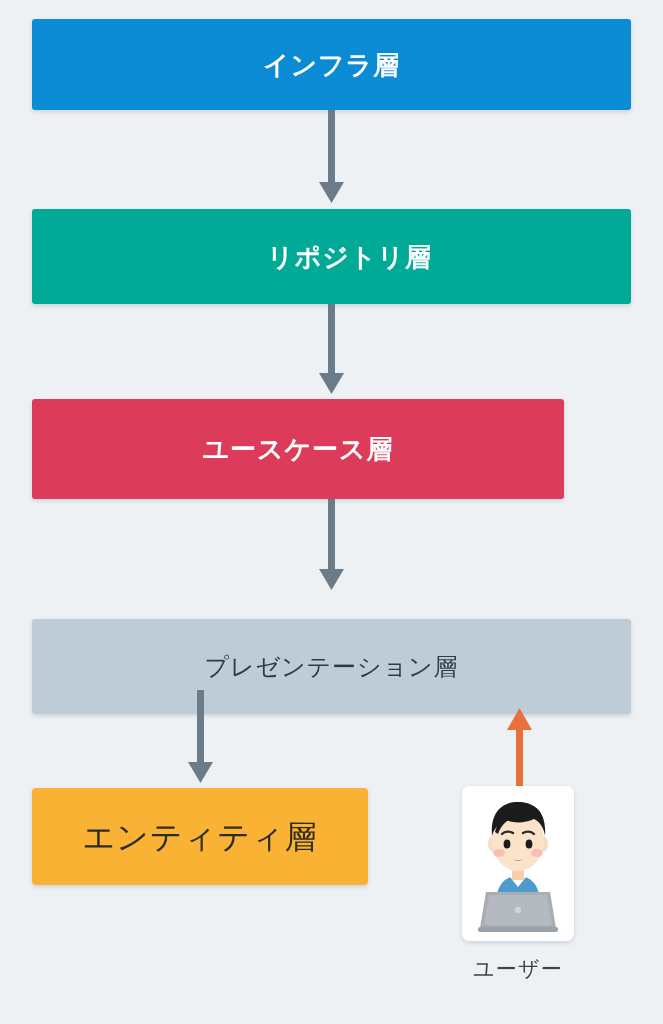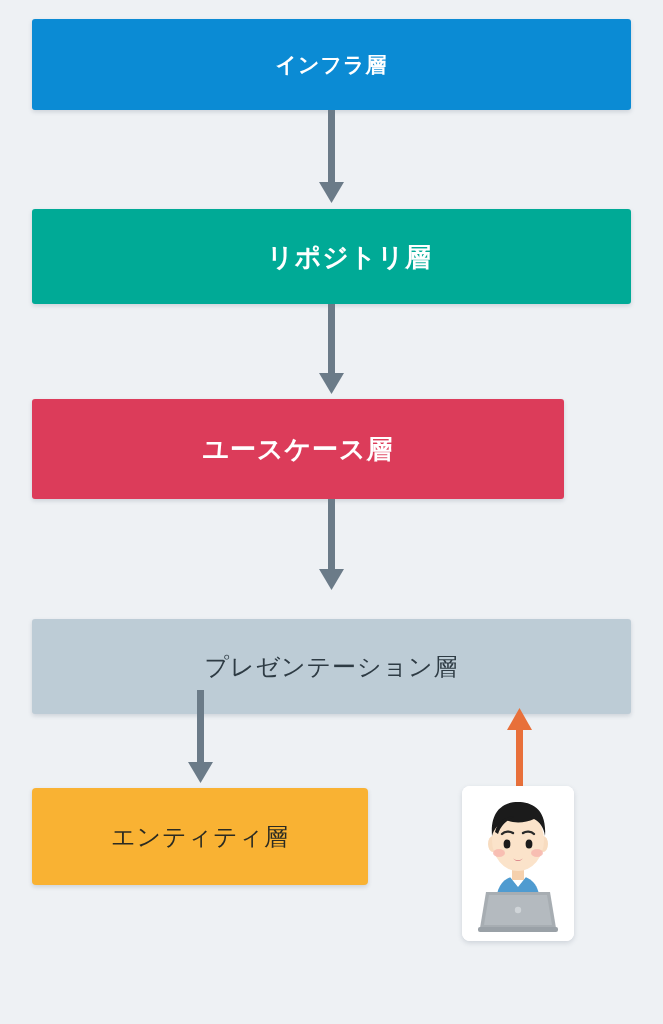--- a/index.html
+++ b/index.html
@@ -33,21 +33,21 @@
   .layer-label {
     display: block;
     line-height: 1;
   }
 
   .box-infra {
     left: 32px;  top: 19px;  width: 599px; height: 91px;
     background: #0b8bd4;
   }
   .box-infra .layer-label {
-    color: #ffffff; font-size: 21px; font-weight: bold;
+    color: #ffffff; font-size: 26px; font-weight: bold;
   }
 
   .box-repo {
     left: 32px;  top: 209px; width: 599px; height: 95px;
     background: #00aa96;
     padding-left: 36px;
   }
   .box-repo .layer-label {
     color: #ffffff; font-size: 26px; font-weight: bold;
   }
@@ -68,21 +68,21 @@
   .box-presentation .layer-label {
     color: #2e3b44; font-size: 24px; font-weight: normal;
   }
 
   .box-entity {
     left: 32px;  top: 788px; width: 336px; height: 97px;
     background: #f9b233;
     border-radius: 4px;
   }
   .box-entity .layer-label {
-    color: #2b2b22; font-size: 24px; font-weight: normal;
+    color: #2b2b22; font-size: 32px; font-weight: normal;
   }
 
   
   .arrow {
     position: absolute;
   }
   .arrow svg { display: block; }
 
   .arrow-infra-repo      { left: 316px; top: 110px; }
   .arrow-repo-usecase    { left: 316px; top: 304px; }
@@ -211,14 +211,15 @@
       <path d="M51 72 C53 76 59 76 61 72 C59 75 53 75 51 72 Z" fill="#d4707a"></path>
 
       <path d="M24 106 L88 106 L94 142 L18 142 Z" fill="#a7adb2"></path>
       <path d="M27 109 L85 109 L90 139 L22 139 Z" fill="#b4babf"></path>
       <circle cx="56" cy="124" r="3.2" fill="#cfd4d8"></circle>
 
       <rect x="16" y="141" width="80" height="5" rx="2" fill="#9aa1a7"></rect>
     </svg>
   </div>
 
+  <div class="user-caption">ユーザー</div>
 
 </div>
 
 </body></html>

